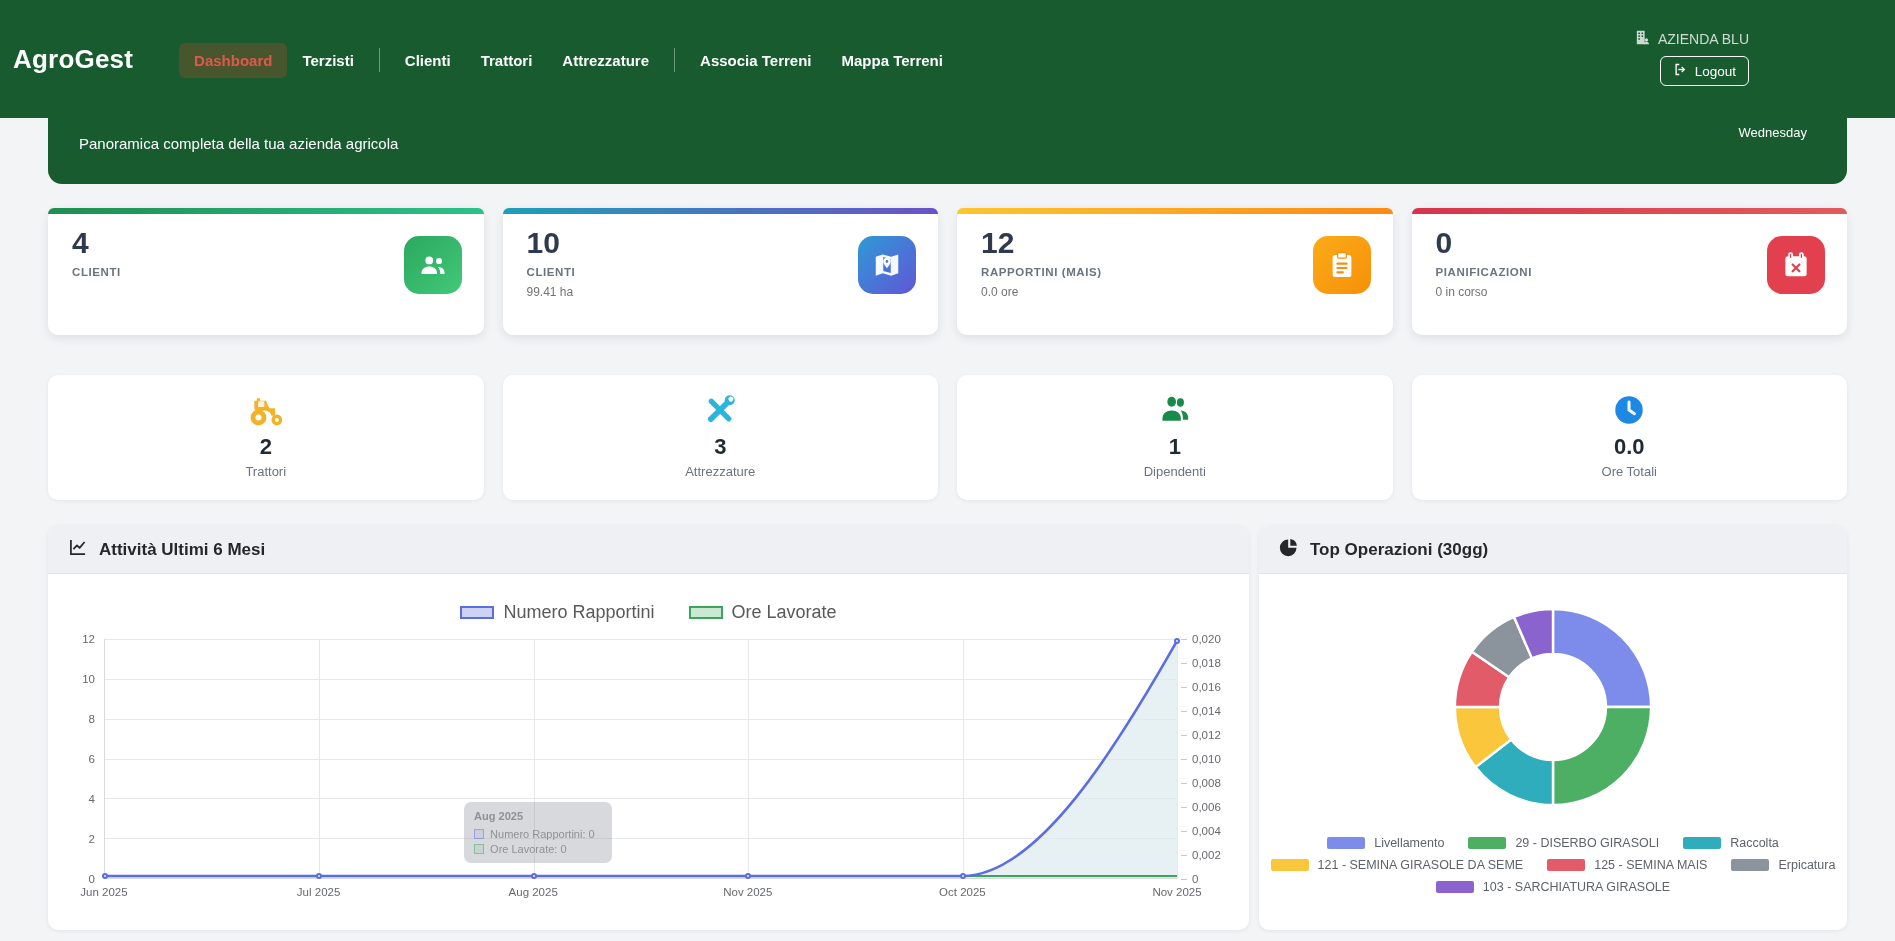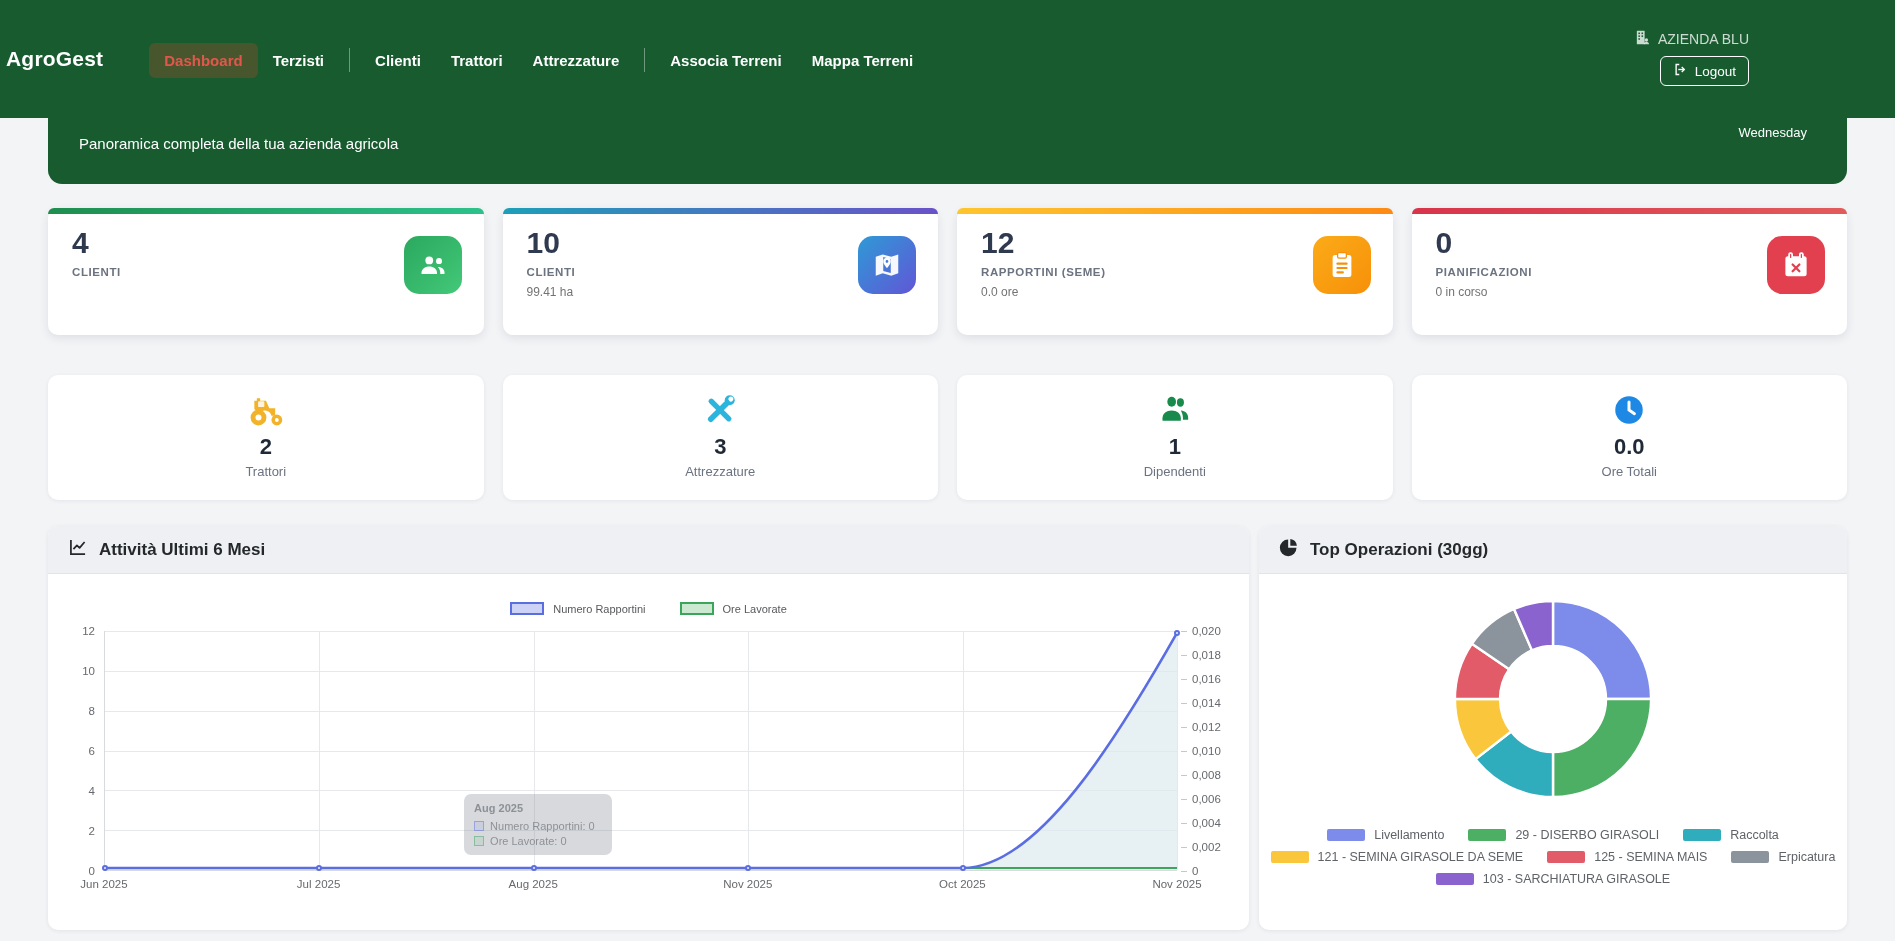--- a/index.html
+++ b/index.html
@@ -12,22 +12,22 @@
   }
   
   .topbar {
     background: #175b2f;
     height: 118px;
     display: flex;
     align-items: center;
     position: relative;
   }
   .brand {
-    color: #fff; font-size: 21px; font-weight: bold;
-    padding-left: 6px; letter-spacing: .2px; cursor: pointer;
+    color: #fff; font-size: 26px; font-weight: bold;
+    padding-left: 13px; letter-spacing: .2px; cursor: pointer;
   }
   .navcol { display: flex; flex-direction: row; gap: 3px; margin-left: 46px; margin-top: 2px; }
   .navrow { display: flex; align-items: center; }
   .nav-item {
     color: #fff; font-size: 15px; font-weight: bold;
     padding: 9px 15px; border-radius: 6px; cursor: pointer; white-space: nowrap;
   }
   .nav-item.active { color: #e2574b; background: rgba(185,75,45,.30); }
   .nav-div { width: 1px; height: 24px; background: rgba(255,255,255,.38); margin: 0 10px; }
   .top-right { position: absolute; right: 146px; top: 29px; display: flex; flex-direction: column; align-items: flex-end; gap: 7px; }
@@ -65,21 +65,21 @@
   
   .charts { display: grid; grid-template-columns: 1201px 1fr; gap: 10px; margin-top: 26px; height: 404px; }
   .panel { background: #fff; border-radius: 10px; box-shadow: 0 1px 4px rgba(30,40,60,.08); overflow: hidden; }
   .panel-header {
     background: #eef0f3; border-bottom: 1px solid #e2e4e8; height: 48px;
     display: flex; align-items: center; gap: 11px; padding-left: 20px;
     font-size: 17px; font-weight: bold; color: #25282b;
   }
   .panel-header svg { width: 20px; height: 20px; }
   .legend { display: flex; justify-content: center; gap: 34px; margin-top: 28px; }
-  .legend-item { display: flex; align-items: center; gap: 9px; font-size: 11px; color: #58595b; cursor: pointer; }
+  .legend-item { display: flex; align-items: center; gap: 9px; font-size: 18px; color: #58595b; cursor: pointer; }
   .legend-box { width: 34px; height: 13px; }
   .chartgrid {
     display: grid; grid-template-columns: 46px 1fr 66px; grid-template-rows: 240px 24px;
     margin: 16px 6px 0 10px;
   }
   .yticks { position: relative; font-size: 11.5px; color: #66696d; }
   .yticks span { position: absolute; transform: translateY(-50%); white-space: nowrap; }
   .yticks.left span { right: 9px; }
   .yticks.right span { left: 4px; }
   .yticks.right span::before { content: ""; display: inline-block; width: 6px; height: 1px; background: #c6c9cc; vertical-align: middle; margin-right: 5px; }
@@ -92,21 +92,21 @@
   .xlabels span { position: absolute; transform: translateX(-50%); white-space: nowrap; }
   .ghost-tip {
     position: absolute; left: 33.5%; top: 68%; width: 148px; padding: 8px 10px;
     background: rgba(150,156,162,.38); border-radius: 7px; font-size: 11px;
     color: rgba(80,86,92,.55); pointer-events: none;
   }
   .ghost-tip .tt { font-weight: bold; margin-bottom: 6px; }
   .ghost-row { display: flex; align-items: center; gap: 6px; margin-top: 3px; white-space: nowrap; }
   .ghost-box { width: 10px; height: 10px; flex: none; }
   
-  .donutbody { display: flex; flex-direction: column; align-items: center; padding-top: 22px; }
+  .donutbody { display: flex; flex-direction: column; align-items: center; padding-top: 22px; margin-top: 8px; }
   .donut-legend { display: flex; flex-direction: column; align-items: center; gap: 8px; margin-top: 26px; width: 100%; }
   .dl-row { display: flex; justify-content: center; gap: 24px; }
   .dl-item { display: flex; align-items: center; gap: 9px; font-size: 12.5px; color: #5f6368; cursor: pointer; white-space: nowrap; }
   .dl-box { width: 38px; height: 12px; border-radius: 2px; }
 </style>
 </head>
 <body>
 
 <div class="page">
 
@@ -189,21 +189,21 @@
                 <path d="M12 6.2a3 3 0 0 0-3 3c0 2.2 3 5.3 3 5.3s3-3.1 3-5.3a3 3 0 0 0-3-3zm0 4.1a1.1 1.1 0 1 1 0-2.2 1.1 1.1 0 0 1 0 2.2z"></path>
               </svg>
             </div>
           </div>
         </div>
         <div class="stat-card">
           <div class="accent" style="background: linear-gradient(90deg, rgb(254, 197, 46), rgb(253, 138, 20));"></div>
           <div class="stat-body">
             <div>
               <div class="stat-value">12</div>
-              <div class="stat-label">RAPPORTINI (SEME)</div>
+              <div class="stat-label">RAPPORTINI (MAIS)</div>
               <div class="stat-sub">0.0 ore</div>
             </div>
             <div class="icon-tile" style="background: linear-gradient(135deg, rgb(251, 171, 24), rgb(247, 144, 9));">
               <svg viewBox="0 0 24 24" fill="#fff">
                 <rect x="4.5" y="4" width="15" height="17.5" rx="2"></rect>
                 <rect x="8.5" y="2" width="7" height="4.4" rx="1" stroke="#f79009" stroke-width="1"></rect>
                 <rect x="7.5" y="10" width="9" height="1.7" rx=".8" fill="#f79009"></rect>
                 <rect x="7.5" y="13.5" width="9" height="1.7" rx=".8" fill="#f79009"></rect>
                 <rect x="7.5" y="17" width="6" height="1.7" rx=".8" fill="#f79009"></rect>
               </svg>

